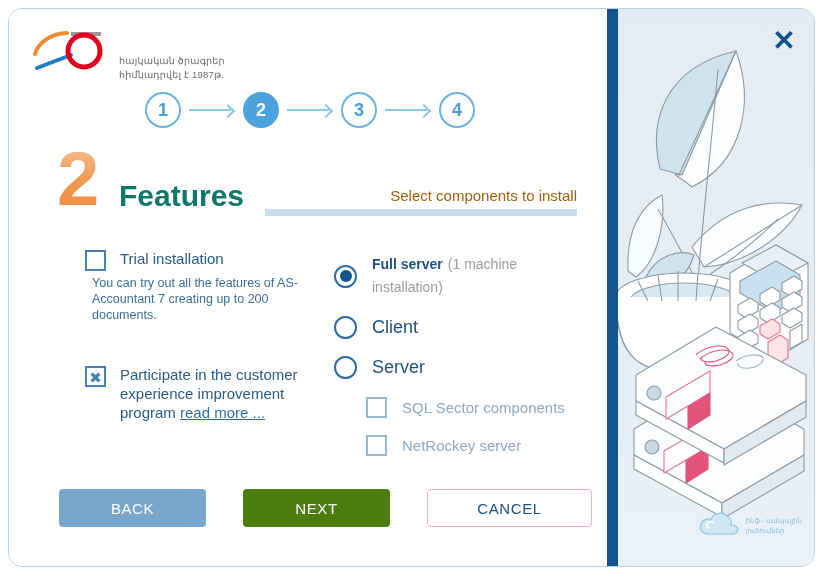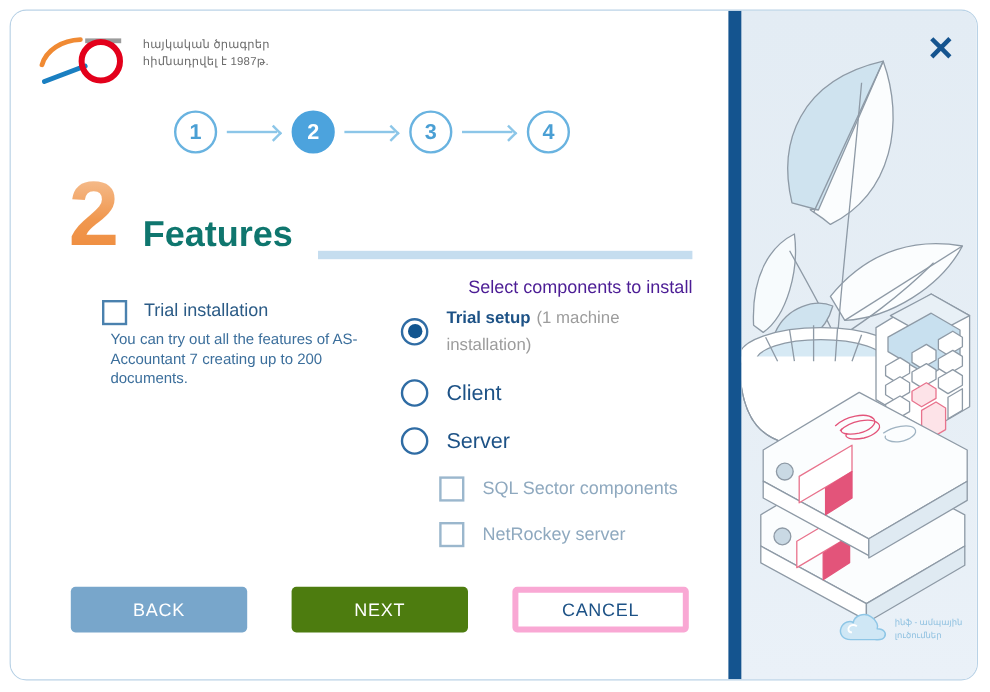--- a/index.html
+++ b/index.html
@@ -62,21 +62,21 @@
     position: absolute;
     left: 22px;
     top: 18px;
     width: 260px;
     height: 50px;
   }
   #logo-mark { position: absolute; left: 0; top: 0; }
   #logo-text {
     position: absolute;
     left: 88px;
-    top: 4px;
+    top: 27px;
     line-height: 1.45;
     color: #6b6b6b;
     font-size: 9.5px;
     letter-spacing: 0.2px;
     white-space: nowrap;
   }
 
   
   #close-btn {
     position: absolute;
@@ -172,23 +172,22 @@
     top: 32px;
     font-size: 30px;
     font-weight: bold;
     color: #0f766e;
   }
   #subtitle {
     position: absolute;
     right: 0;
     top: 40px;
     font-size: 15px;
-    color: #4c1d95;
+    color: #a16207;
     white-space: nowrap;
-    margin-top: 44px;
   }
   #subtitle-bar {
     position: absolute;
     left: 208px;
     top: 62px;
     width: 312px;
     height: 7px;
     background: #c5ddef;
   }
 
@@ -319,21 +318,21 @@
     letter-spacing: 0.6px;
     display: flex;
     align-items: center;
     justify-content: center;
     box-sizing: border-box;
     cursor: pointer;
     user-select: none;
   }
   #btn-back { left: 0; width: 147px; background: #78a6cb; color: #ffffff; }
   #btn-next { left: 184px; width: 147px; background: #4d7c0f; color: #ffffff; }
-  #btn-cancel { left: 368px; width: 147px; background: #ffffff; color: #1d5286; border: 5px solid #f9a8d4; }
+  #btn-cancel { left: 368px; width: 165px; background: #ffffff; color: #1d5286; border: 1px solid #f9a8d4; }
 
   
   #cloud-footer {
     position: absolute;
     right: 12px;
     bottom: 24px;
     display: flex;
     align-items: center;
   }
   #cloud-text {
@@ -391,26 +390,30 @@
           <span class="checkbox"></span>
           <span class="opt-label">Trial installation</span>
         </div>
         <div class="opt-desc">You can try out all the features of AS-Accountant 7 creating up to 200 documents.</div>
 
         <div class="spacer-md"></div>
 
 
         <div class="spacer-sm"></div>
 
+        <div class="opt-row">
+          <span class="checkbox checked"></span>
+          <span class="opt-label"><span>Participate in the customer experience improvement program</span> <span class="read-more">read more ...</span></span>
+        </div>
       </div>
 
       <div id="col-right">
         <div class="radio-row">
           <span class="radio selected"></span>
-          <span class="radio-label bold"><span>Trial setup</span><span class="radio-note">(1 machine installation)</span></span>
+          <span class="radio-label bold"><span>Full server</span><span class="radio-note">(1 machine installation)</span></span>
         </div>
         <div class="radio-row">
           <span class="radio"></span>
           <span class="radio-label">Client</span>
         </div>
         <div class="radio-row">
           <span class="radio"></span>
           <span class="radio-label">Server</span>
         </div>
 

